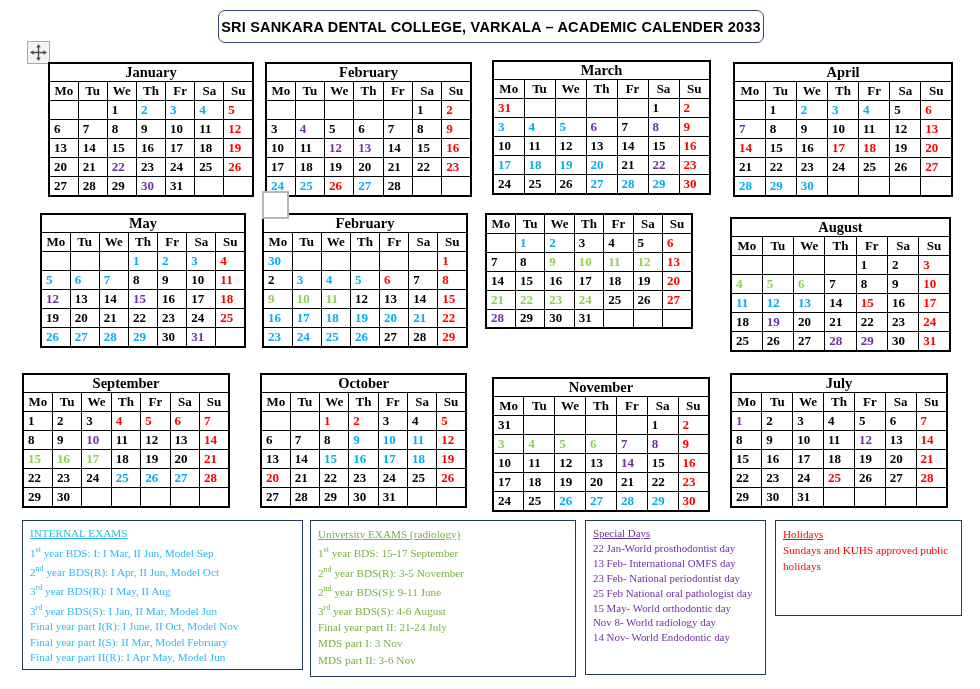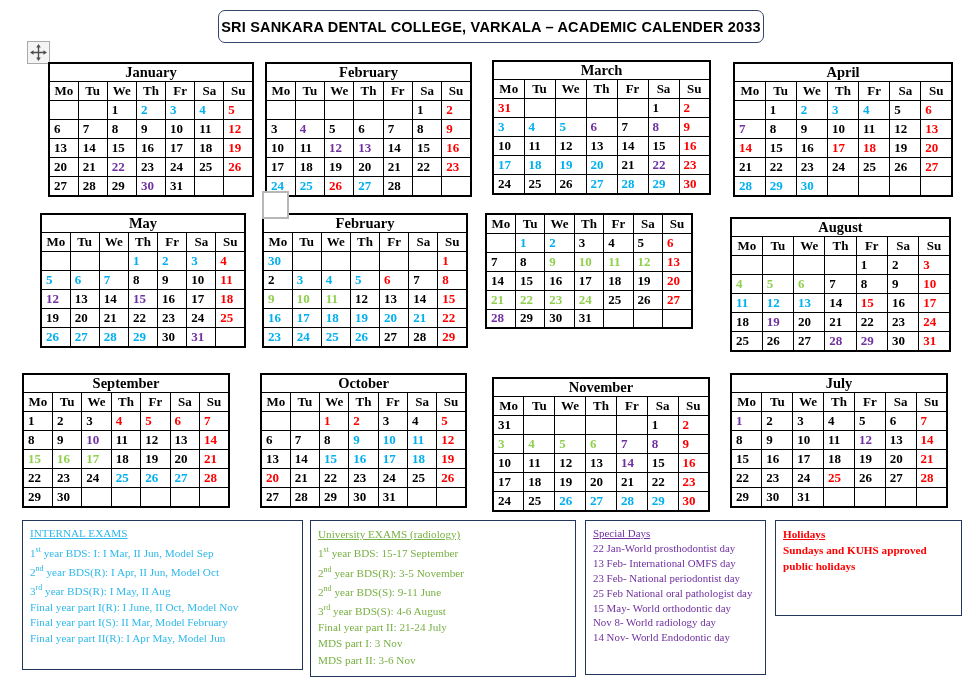--- a/index.html
+++ b/index.html
@@ -829,20 +829,21 @@
 
   <div class="empty-box"></div>
 
   <div id="legends">
     <div class="legend" id="legend-internal" style="color: rgb(48, 184, 234);">
       <div class="legend-title">INTERNAL EXAMS</div>
       <div class="legend-lines">
           <div class="legend-line">1<sup>st</sup> year BDS: I: I Mar, II Jun, Model Sep</div>
           <div class="legend-line">2<sup>nd</sup> year BDS(R): I Apr, II Jun, Model Oct</div>
           <div class="legend-line">3<sup>rd</sup> year BDS(R): I May, II Aug</div>
+          <div class="legend-line">3<sup>rd</sup> year BDS(S): I Jan, II Mar, Model Jun</div>
           <div class="legend-line">Final year part I(R): I June, II Oct, Model Nov</div>
           <div class="legend-line">Final year part I(S): II Mar, Model February</div>
           <div class="legend-line">Final year part II(R): I Apr May, Model Jun</div>
         </div>
     </div>
     <div class="legend" id="legend-university" style="color: rgb(119, 176, 67);">
       <div class="legend-title">University EXAMS (radiology)</div>
       <div class="legend-lines">
           <div class="legend-line">1<sup>st</sup> year BDS: 15-17 September</div>
           <div class="legend-line">2<sup>nd</sup> year BDS(R): 3-5 November</div>
@@ -858,21 +859,21 @@
       <div class="legend-lines">
           <div class="legend-line">22 Jan-World prosthodontist day</div>
           <div class="legend-line">13 Feb- International OMFS day</div>
           <div class="legend-line">23 Feb- National periodontist day</div>
           <div class="legend-line">25 Feb National oral pathologist day</div>
           <div class="legend-line">15 May- World orthodontic day</div>
           <div class="legend-line">Nov 8- World radiology day</div>
           <div class="legend-line">14 Nov- World Endodontic day</div>
         </div>
     </div>
-    <div class="legend" id="legend-holidays" style="color: rgb(255, 0, 0); font-weight: bold;">
+    <div class="legend" id="legend-holidays" style="color: rgb(255, 0, 0);">
       <div class="legend-title">Holidays</div>
       <div class="legend-lines">
           <div class="legend-line">Sundays and KUHS approved public holidays</div>
         </div>
     </div>
   </div>
 
 </div>
 
 </body></html>

